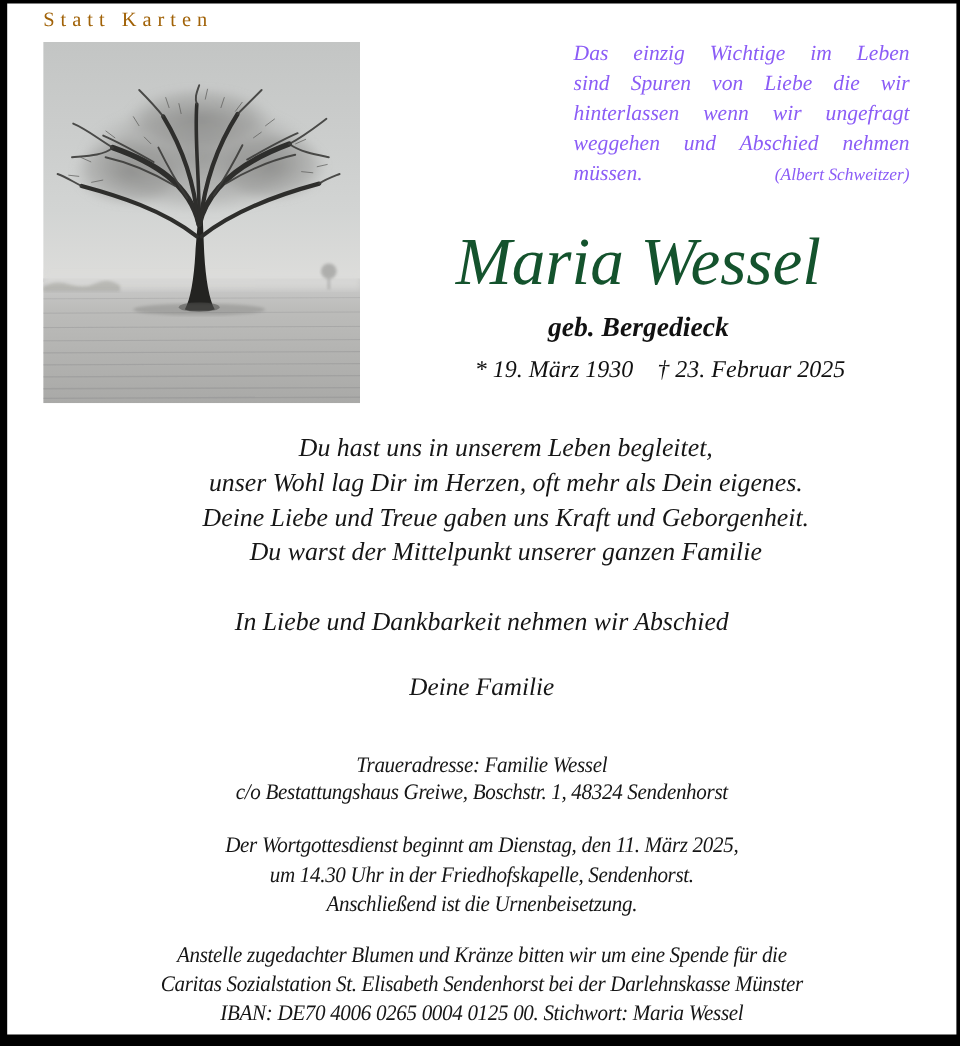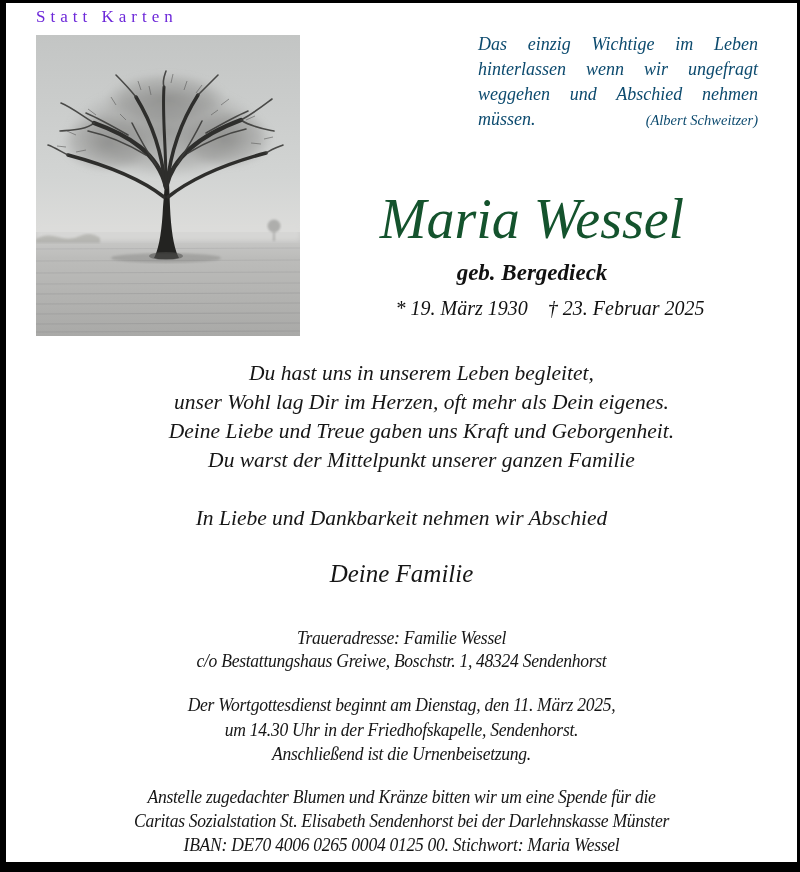--- a/index.html
+++ b/index.html
@@ -5,45 +5,45 @@
   html,body{margin:0;padding:0;background:#ffffff;}
   .frame{
     position:relative; width:800px; height:872px; box-sizing:border-box;
     border-left:6px solid #000; border-top:3px solid #000;
     border-right:3px solid #000; border-bottom:10px solid #000;
     background:#ffffff; color:#111;
     font-family:"Liberation Serif", serif; overflow:hidden;
   }
   .header{
     position:absolute; left:30px; top:4px;
-    font-size:17px; letter-spacing:5px; color:#6d28d9;
+    font-size:17px; letter-spacing:5px; color:#a16207;
   }
   .photo{
     position:absolute; left:30px; top:32px; width:264px; height:301px;
   }
   .quote{
     position:absolute; left:472px; top:29px; width:280px;
-    font-style:italic; font-size:18px; line-height:25px; color:#0c4a6e;
+    font-style:italic; font-size:18px; line-height:25px; color:#8b5cf6;
   }
   .quote-line{ text-align:justify; text-align-last:justify; }
   .quote-last{ display:flex; justify-content:space-between; align-items:baseline; }
   .quote-attr{ font-size:14.5px; }
   .name-block{
     position:absolute; left:294px; top:184px; width:464px;
     text-align:center; font-style:italic;
   }
   .name{ font-size:56px; line-height:64px; color:#14532d; }
   .maiden{ font-size:23px; font-weight:bold; margin-top:9px; }
   .dates{ display:flex; justify-content:center; gap:20px; font-size:20px; margin-top:11px;margin-left:36px; }
   .centered{
     position:absolute; left:0; right:0; text-align:center; font-style:italic; color:#161616;
   }
   .verse{ top:356px; font-size:21.5px; line-height:29px;margin-left:40px; }
   .farewell{ top:503px; font-size:21.5px; }
-  .family{ top:557px; font-size:25px; }
+  .family{ top:557px; font-size:21px; }
   .cond{ letter-spacing:-0.3px; transform:scaleX(.95); }
   .address{ top:624px; font-size:18.5px; line-height:23px; }
   .service{ top:690px; font-size:18.5px; line-height:24.5px; }
   .donation{ top:782px; font-size:18.5px; line-height:24px; }
 </style>
 </head>
 <body>
 
 <div class="frame">
 
@@ -161,20 +161,21 @@
         </g>
 
         <ellipse cx="0" cy="223" rx="55" ry="5" fill="#6a6a68" opacity="0.3" filter="url(#soft2)"></ellipse>
         <ellipse cx="0" cy="221" rx="17" ry="4" fill="#4a4a48" opacity="0.5"></ellipse>
       </g>
     </svg>
   </div>
 
   <div class="quote">
     <div class="quote-line">Das einzig Wichtige im Leben</div>
+    <div class="quote-line">sind Spuren von Liebe die wir</div>
     <div class="quote-line">hinterlassen wenn wir ungefragt</div>
     <div class="quote-line">weggehen und Abschied nehmen</div>
     <div class="quote-last">
       <span>müssen.</span>
       <span class="quote-attr">(Albert Schweitzer)</span>
     </div>
   </div>
 
   <div class="name-block">
     <div class="name">Maria Wessel</div>

